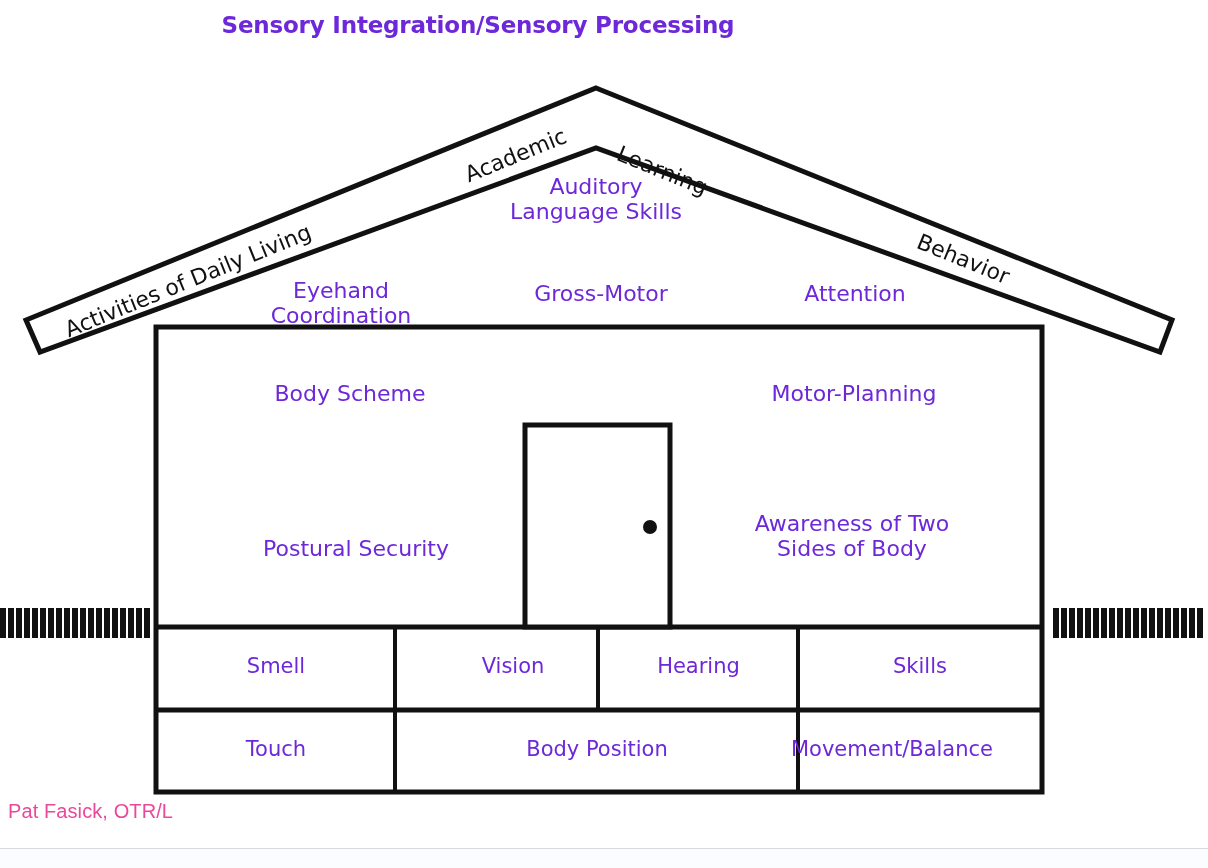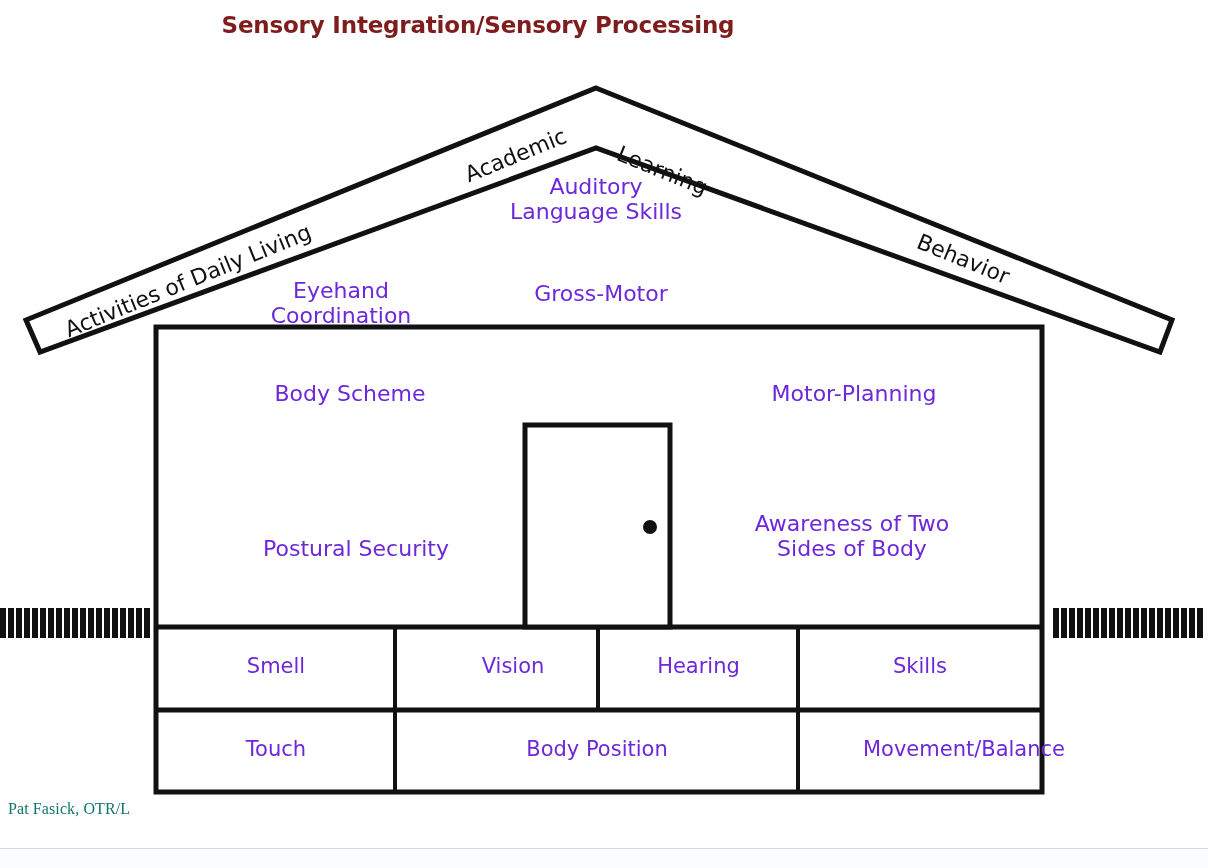--- a/index.html
+++ b/index.html
@@ -28,21 +28,21 @@
   #title {
     position: absolute;
     left: 0;
     top: 12px;
     width: 956px;
     text-align: center;
     font-family: "DejaVu Sans", sans-serif;
     font-weight: bold;
     font-size: 23px;
     letter-spacing: -0.2px;
-    color: #7f1d1d;
+    color: #6d28d9;
   }
 
   
   #diagram {
     position: absolute;
     left: 0;
     top: 0;
     width: 1208px;
     height: 868px;
   }
@@ -79,23 +79,23 @@
     white-space: nowrap;
     transform-origin: 0 50%;
     pointer-events: none;
   }
 
   
   #credit {
     position: absolute;
     left: 8px;
     top: 800px;
-    font-family: Liberation Serif, serif;
-    font-size: 16px;
-    color: #0f766e;
+    font-family: Liberation Sans, sans-serif;
+    font-size: 20px;
+    color: #ec4899;
     letter-spacing: 0.1px;
   }
 
   
   #bottom-rule {
     position: absolute;
     left: 0;
     top: 848px;
     width: 1208px;
     height: 1px;
@@ -205,20 +205,21 @@
   <div class="roof-lbl" style="left:918px; top:228px; transform: rotate(22.2deg);">Behavior</div>
 
   <div class="lbl attic" style="left:446px; top:175px; width:300px;">Auditory
 Language Skills</div>
 
   <div class="lbl inner" style="left:226px; top:260px; width:230px;margin-top:19px;">Eyehand
 Coordination</div>
 
   <div class="lbl inner" style="left:486px; top:282px; width:230px;">Gross-Motor</div>
 
+  <div class="lbl inner" style="left:740px; top:282px; width:230px;">Attention</div>
 
   <div class="lbl body" style="left:228px; top:382px; width:244px;">Body Scheme</div>
 
   <div class="lbl body" style="left:734px; top:382px; width:240px;">Motor-Planning</div>
 
   <div class="lbl body" style="left:222px; top:537px; width:268px;">Postural Security</div>
 
   <div class="lbl body" style="left:722px; top:512px; width:260px;">Awareness of Two
 Sides of Body</div>
 
@@ -227,20 +228,20 @@
   <div class="lbl sense" style="left:397px; top:655px; width:200px;padding-left:16px;">Vision</div>
 
   <div class="lbl sense" style="left:600px; top:655px; width:197px;">Hearing</div>
 
   <div class="lbl sense" style="left:800px; top:655px; width:240px;">Skills</div>
 
   <div class="lbl sense" style="left:158px; top:738px; width:236px;">Touch</div>
 
   <div class="lbl sense" style="left:397px; top:738px; width:400px;">Body Position</div>
 
-  <div class="lbl sense" style="left:844px; top:738px; width:240px;">Movement/Balance</div>
+  <div class="lbl sense" style="left:772px; top:738px; width:240px;">Movement/Balance</div>
 
   <div id="credit">Pat Fasick, OTR/L</div>
 
   <div id="bottom-rule"></div>
   <div id="bottom-strip"></div>
 
 </div>
 
 </body></html>

